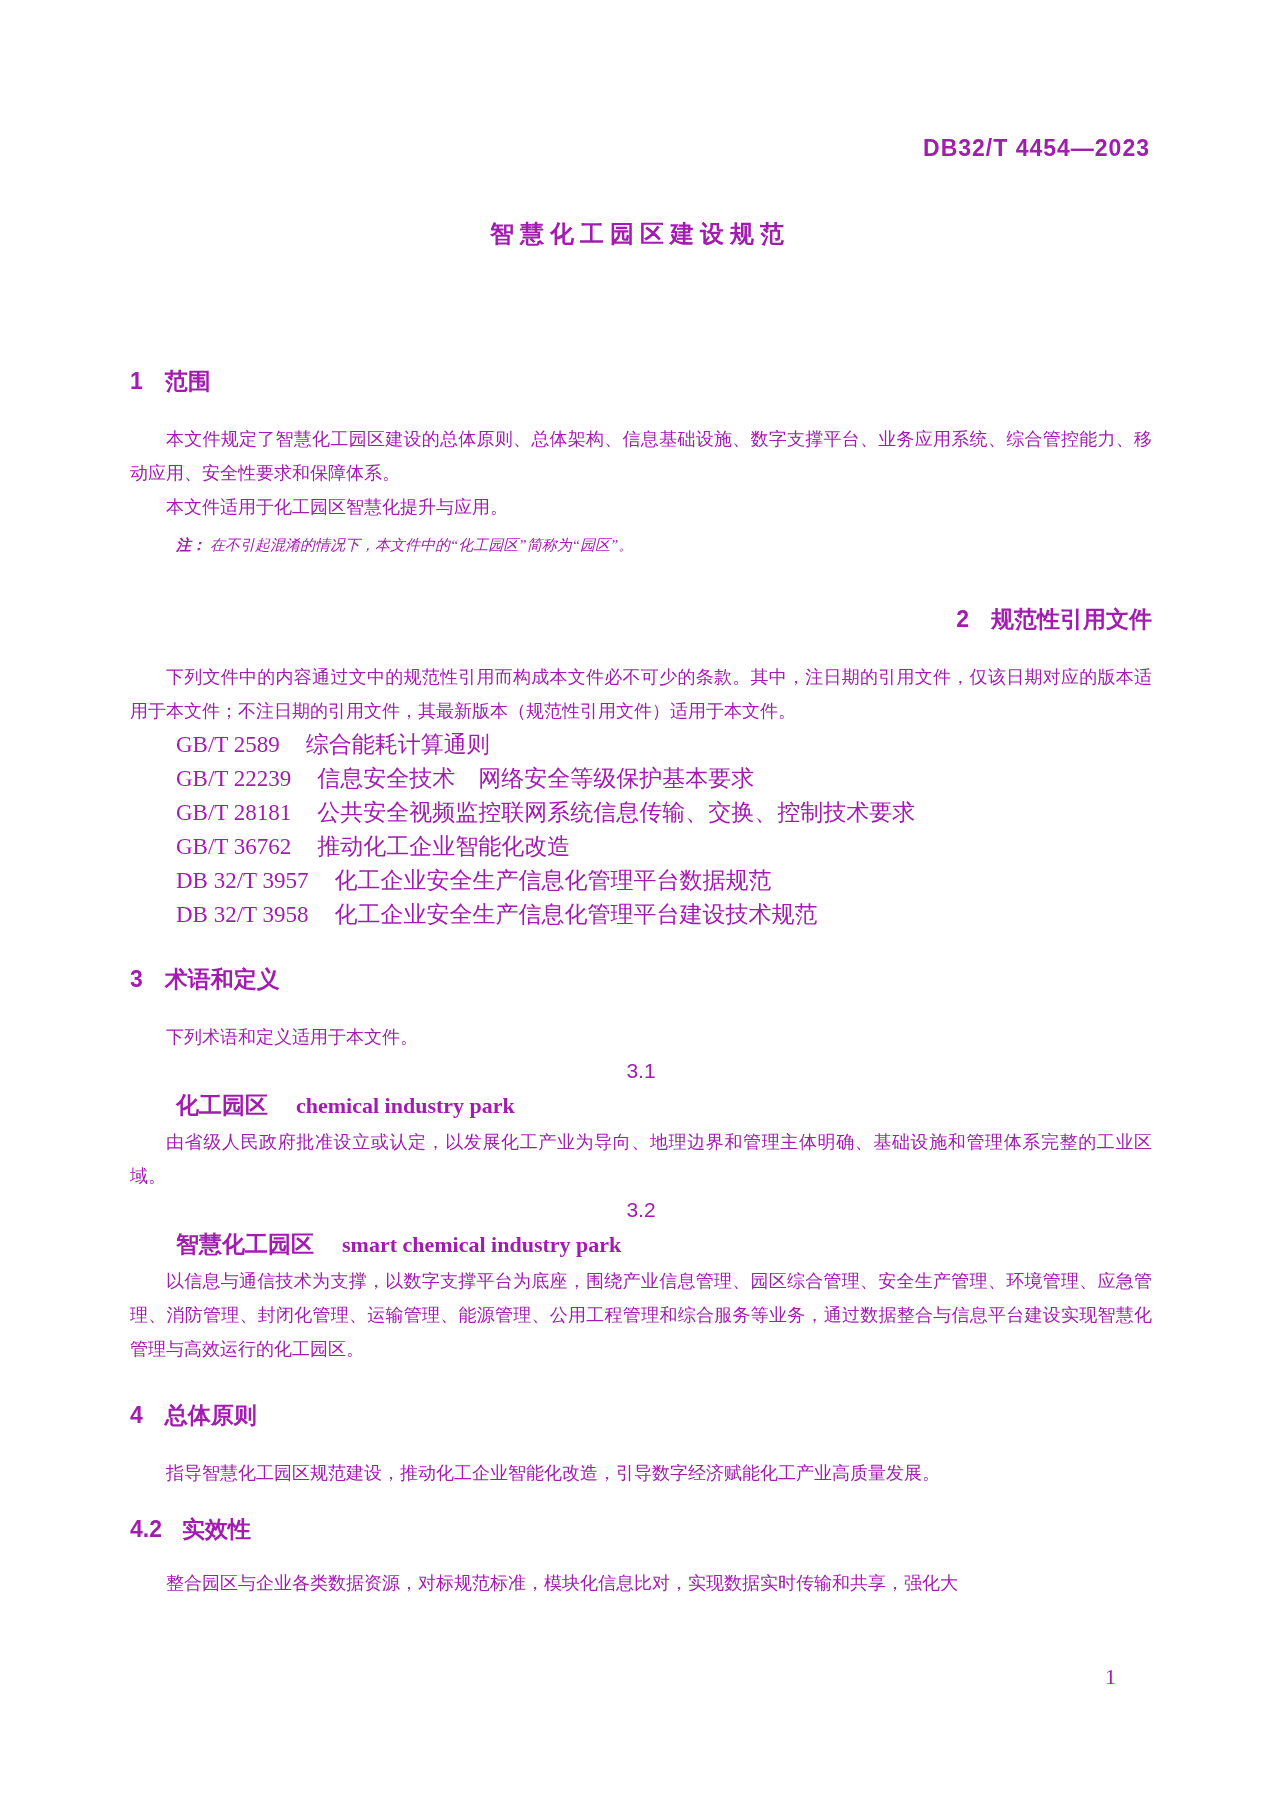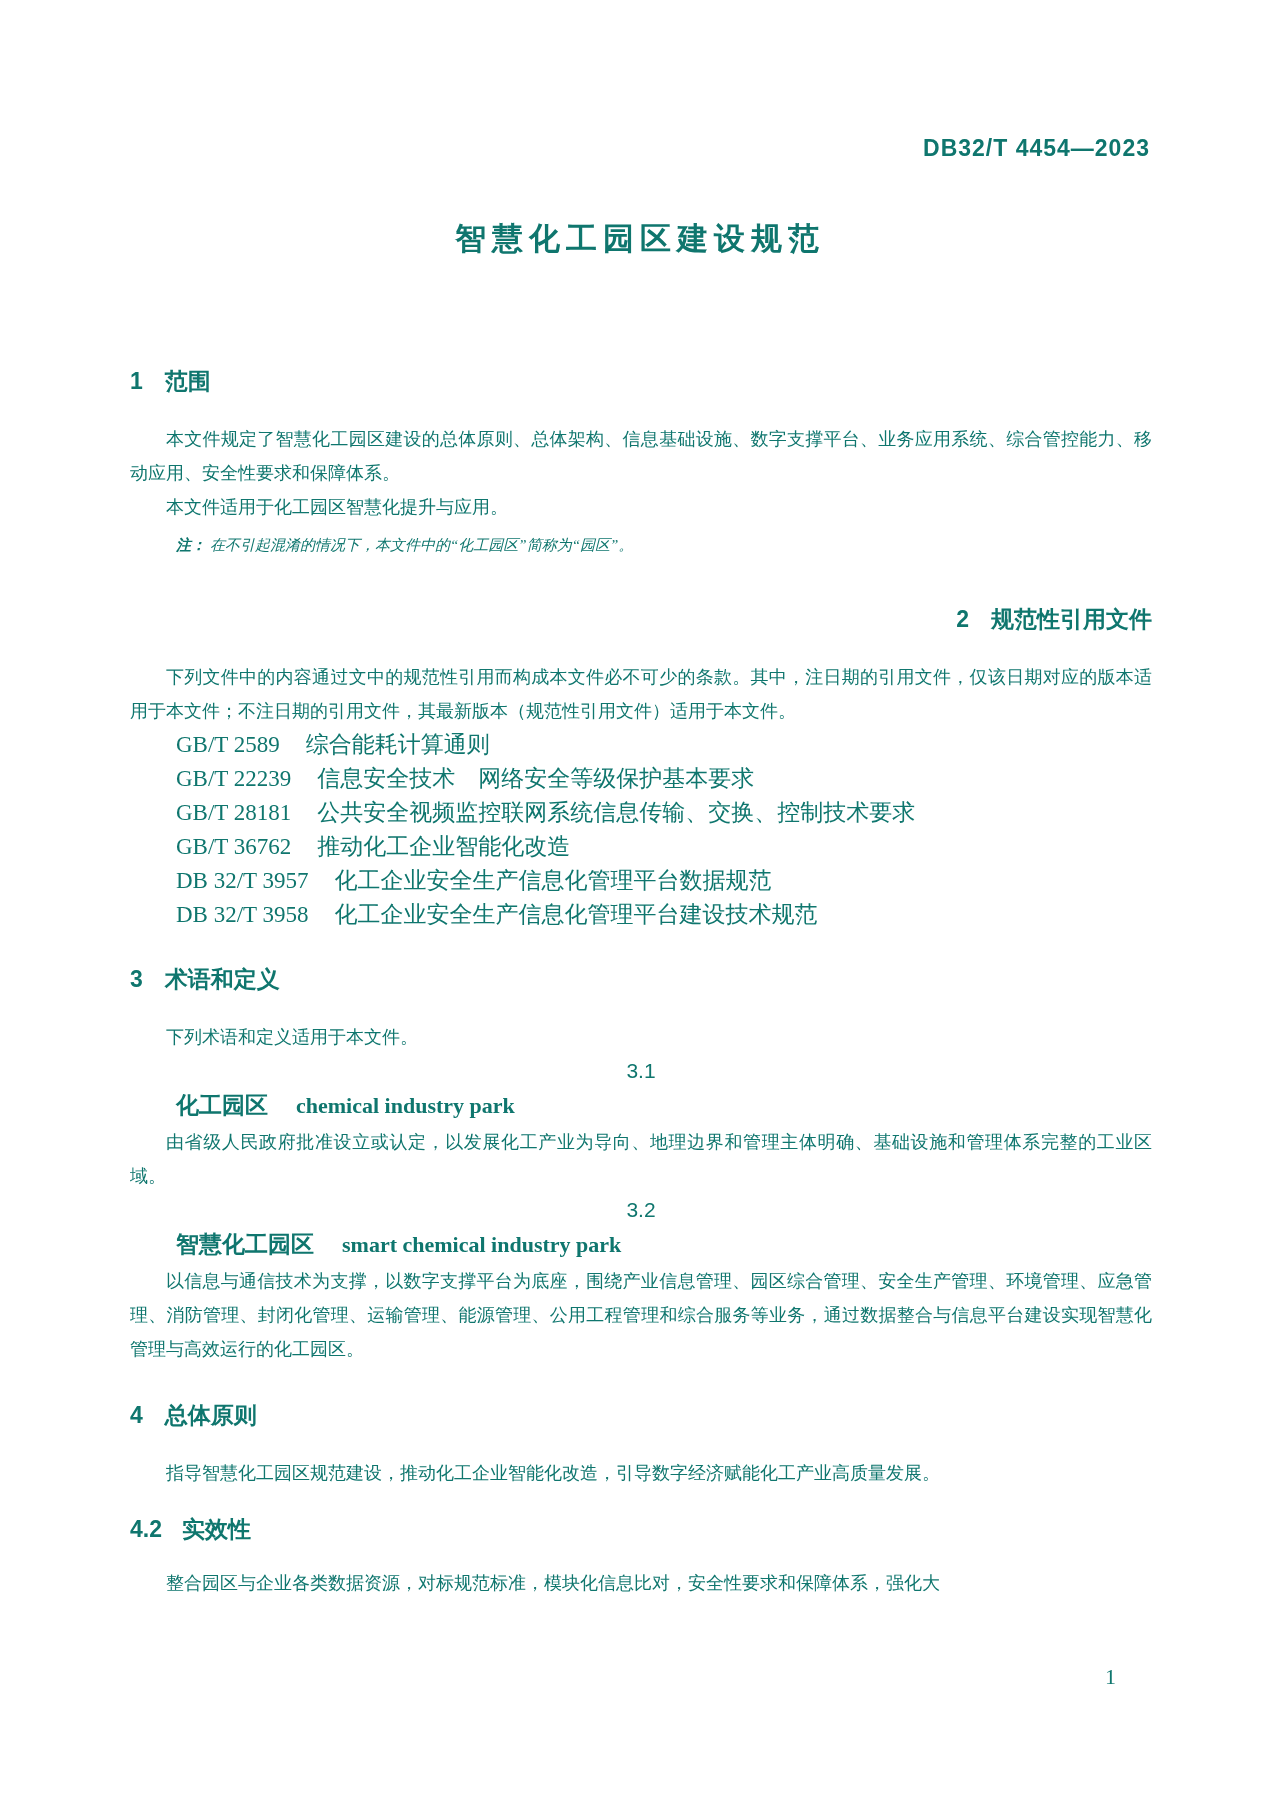--- a/index.html
+++ b/index.html
@@ -2,42 +2,42 @@
 <html><head>
 <meta charset="utf-8">
 <style>
   html,body{margin:0;padding:0;background:#ffffff;}
   .page{
     position:relative;
     width:1280px;
     height:1810px;
     background:#ffffff;
     overflow:hidden;
-    color:#0f766e;
+    color:#a21caf;
     font-family:"Liberation Serif","DejaVu Serif",serif;
   }
   .doc-code{
     position:absolute;
     top:135px;
     right:130px;
     font-family:"Liberation Sans","DejaVu Sans",sans-serif;
     font-weight:700;
     font-size:23px;
     letter-spacing:1px;
   }
   .title{
     position:absolute;
     top:218px;
     left:0;
     width:100%;
     margin:0;
     text-align:center;
     font-family:"Liberation Sans","DejaVu Sans",sans-serif;
     font-weight:700;
-    font-size:31px;
+    font-size:24px;
     letter-spacing:6px;
   }
   .content{
     position:absolute;
     top:366px;
     left:130px;
     width:1022px;
   }
   .sec-heading{
     font-family:"Liberation Sans","DejaVu Sans",sans-serif;
@@ -184,20 +184,20 @@
     </div>
 
     <div>
       <p class="body-p">指导智慧化工园区规范建设，推动化工企业智能化改造，引导数字经济赋能化工产业高质量发展。</p>
     </div>
 
     <div>
       <div class="sub-heading mt-sub">
         <span class="num">4.2</span><span>实效性</span>
       </div>
-      <p class="body-p">整合园区与企业各类数据资源，对标规范标准，模块化信息比对，安全性要求和保障体系，强化大</p>
+      <p class="body-p">整合园区与企业各类数据资源，对标规范标准，模块化信息比对，实现数据实时传输和共享，强化大</p>
     </div>
 
   </main>
 
   <div class="page-number">1</div>
 
 </div>
 
 </body></html>

